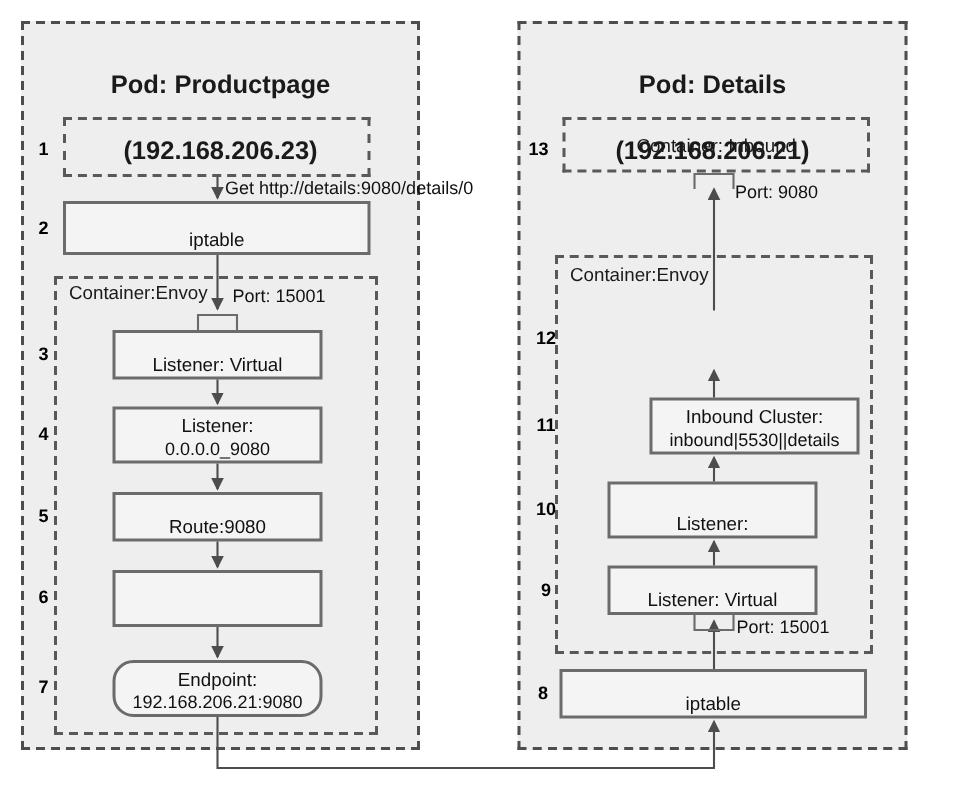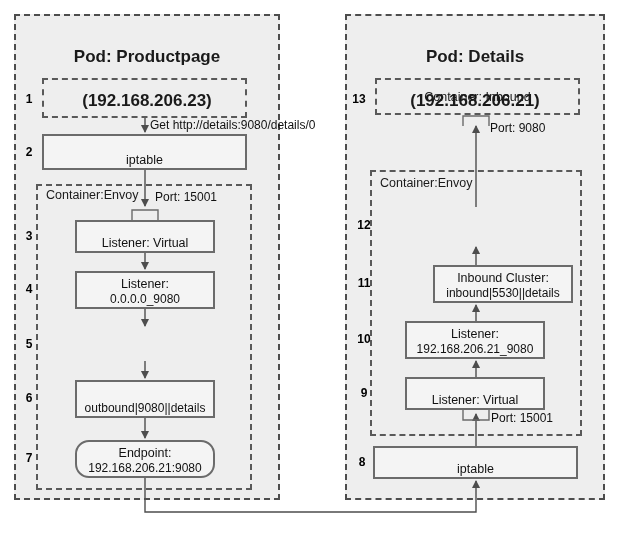--- a/index.html
+++ b/index.html
@@ -124,24 +124,26 @@
     <div>Listener: Virtual</div>
   </div>
   <div class="step-num" style="left:20px; top:229px;">3</div>
 
   <div class="node" style="left:75px; top:271px; width:140px; height:38px;">
     <div>Listener:</div>
     <div class="l2">0.0.0.0_9080</div>
   </div>
   <div class="step-num" style="left:20px; top:282px;">4</div>
 
+  <div class="node" style="left:75px; top:328px; width:140px; height:33px;">
+    <div>Route:9080</div>
+  </div>
   <div class="step-num" style="left:20px; top:337px;">5</div>
 
   <div class="node" style="left:75px; top:380px; width:140px; height:38px;">
-    <div class="l2">outbound|9080||details</div>
   </div>
   <div class="step-num" style="left:20px; top:391px;">6</div>
 
   <div class="node" style="left:75px; top:440px; width:140px; height:38px;border-radius:14px;">
     <div>Endpoint:</div>
     <div class="l2">192.168.206.21:9080</div>
   </div>
   <div class="step-num" style="left:20px; top:451px;">7</div>
 
   <div class="pod" style="left:345px; top:14px; width:260px; height:486px;">
@@ -164,21 +166,20 @@
   <div class="step-num" style="left:355px; top:218px;">12</div>
 
   <div class="node" style="left:405px; top:265px; width:140px; height:38px;margin-left:28px;">
     <div>Inbound Cluster:</div>
     <div class="l2">inbound|5530||details</div>
   </div>
   <div class="step-num" style="left:355px; top:276px;">11</div>
 
   <div class="node" style="left:405px; top:321px; width:140px; height:38px;">
     <div>Listener:</div>
-    <div class="l2">192.168.206.21_9080</div>
   </div>
   <div class="step-num" style="left:355px; top:332px;">10</div>
 
   <div class="node" style="left:405px; top:377px; width:140px; height:33px;">
     <div>Listener: Virtual</div>
   </div>
   <div class="step-num" style="left:355px; top:386px;">9</div>
 
   <div class="edge-label" style="left:491px; top:411px;">Port: 15001</div>
 

